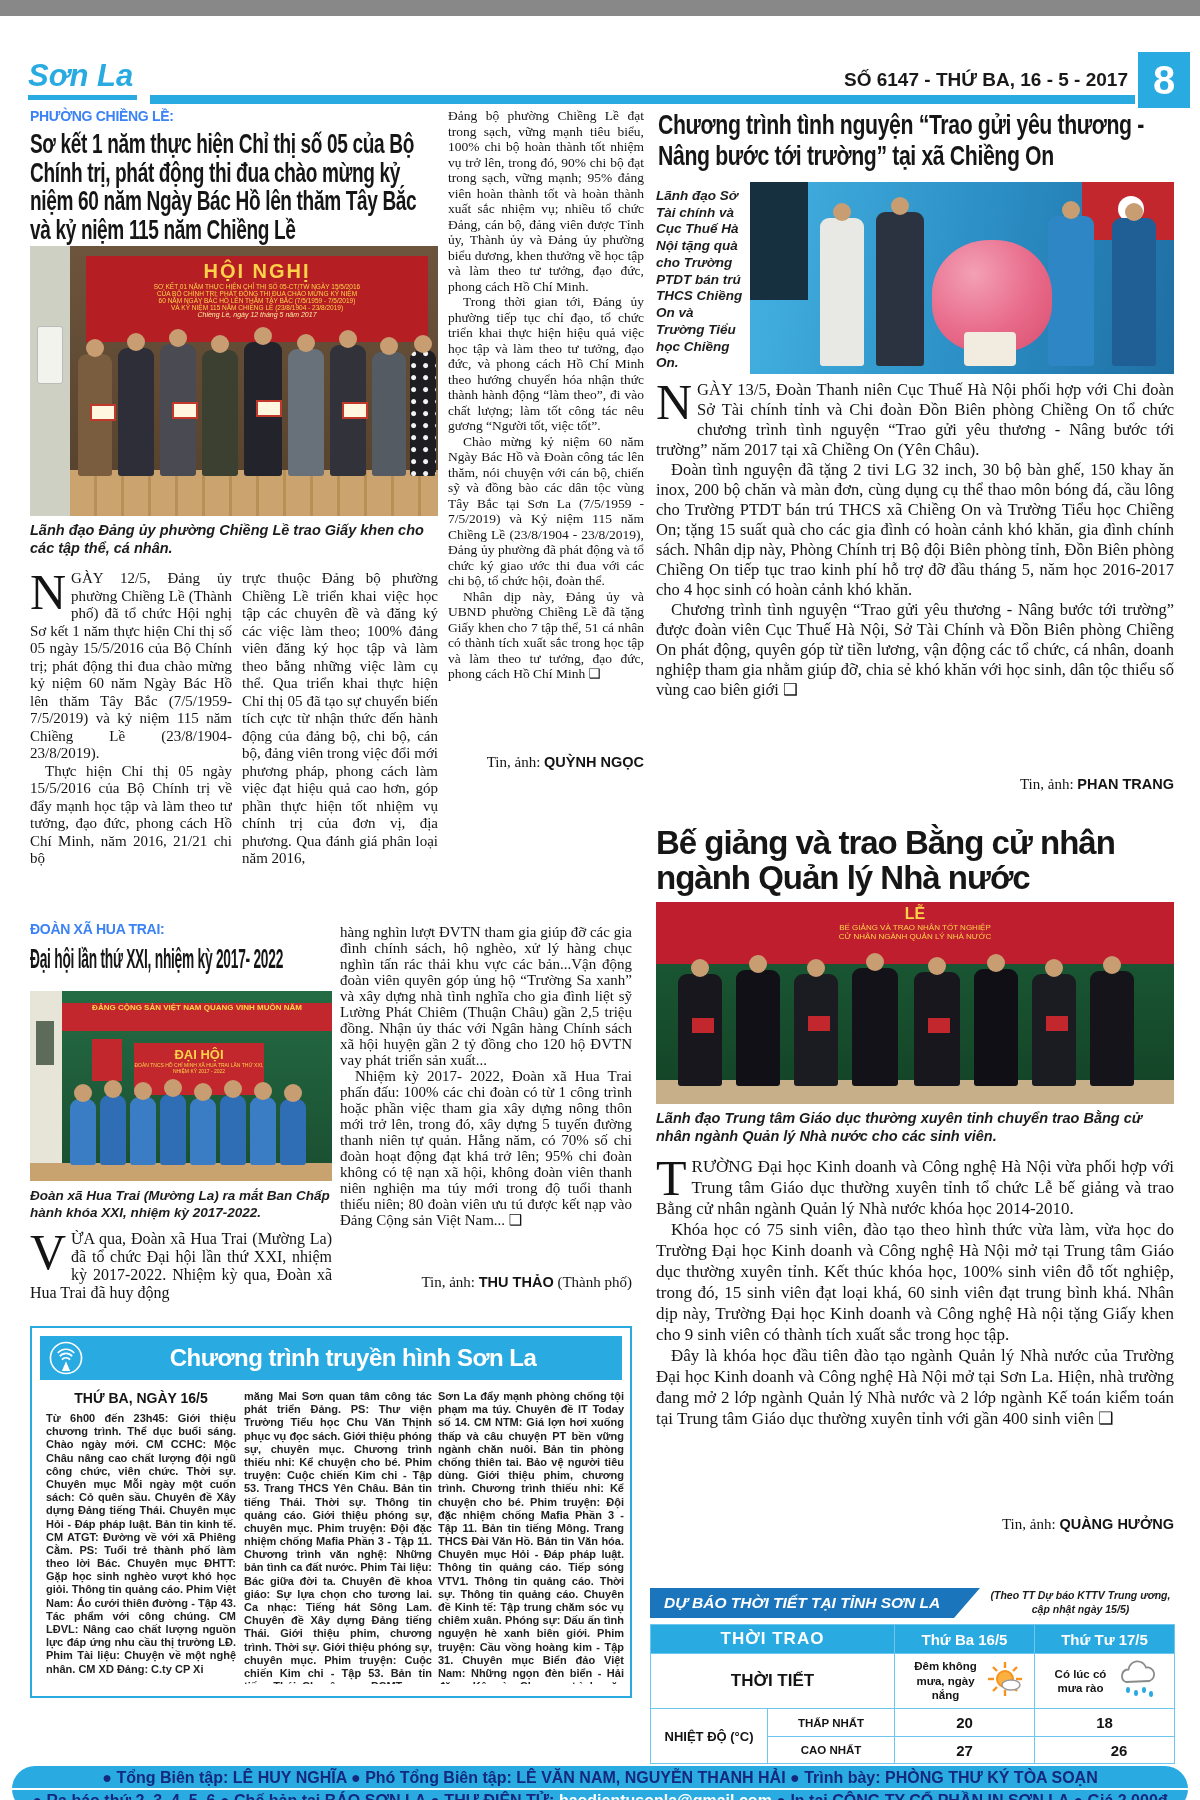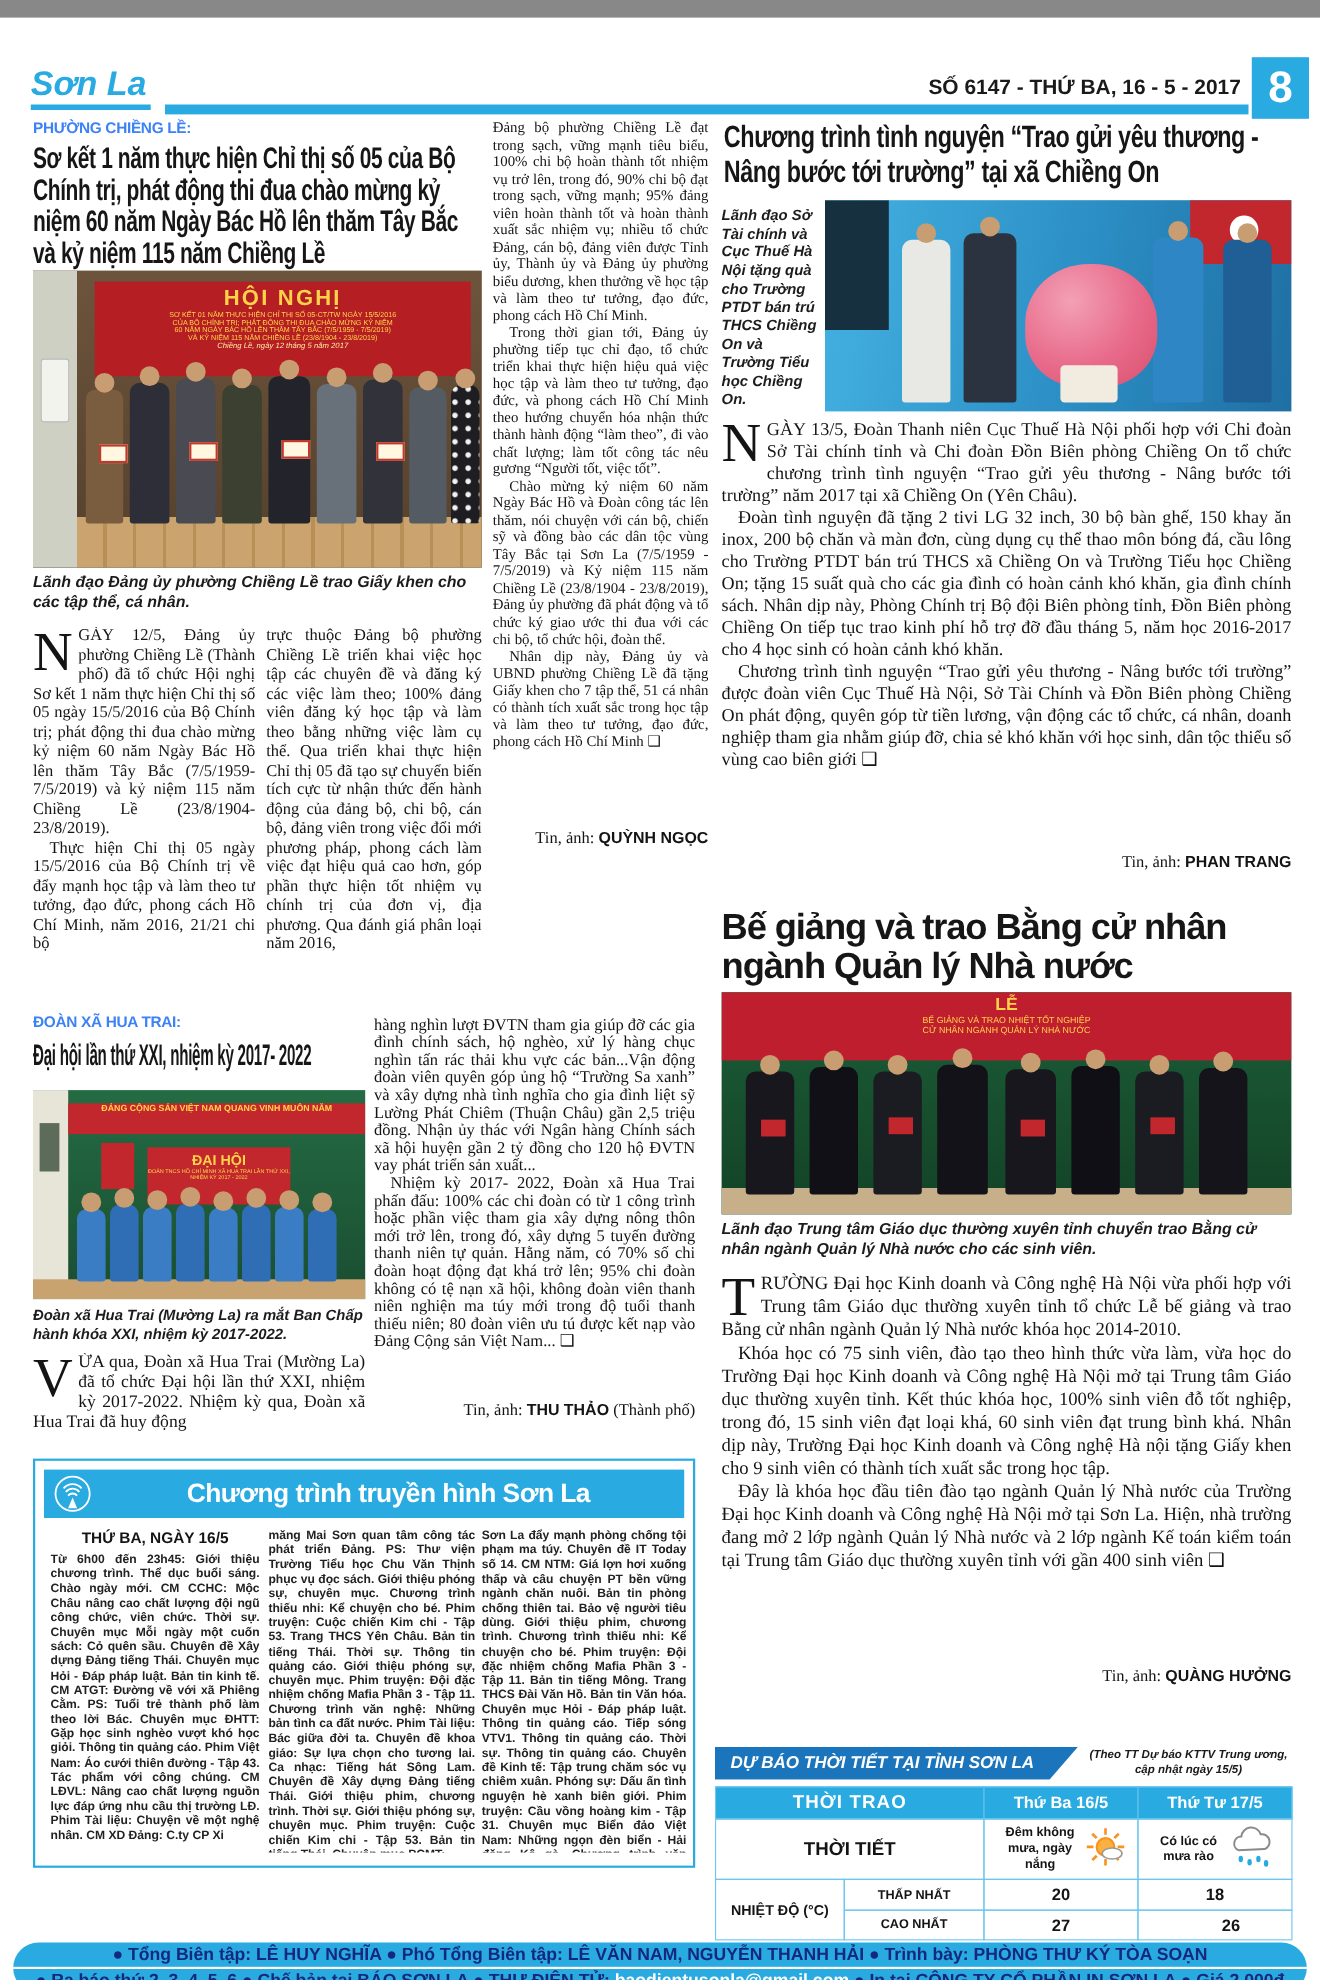--- a/index.html
+++ b/index.html
@@ -136,21 +136,21 @@
   <div class="abs byline" style="left:656px; top:760px; width:518px;">
     <span>Tin, ảnh:</span> <span class="bl-name">PHAN TRANG</span>
   </div>
 
   <div class="abs" style="left:656px; top:810px; width:518px; height:72px;">
     <div class="hl-inner" style="width:518px; font-size:33px; line-height:1.06; letter-spacing:-1px;">Bế giảng và trao Bằng cử nhân ngành Quản lý Nhà nước</div>
   </div>
   <div class="abs photo" style="left:656px; top:886px; width:518px; height:202px; background:linear-gradient(#1c5e38,#134226);">
     <div class="abs banner-red" style="left:0; top:0; width:100%; height:62px; background:#bf1e2e; padding-top:3px;">
       <div style="font-size:16px; font-weight:bold;">LỄ</div>
-      <div style="font-size:8px;">BẾ GIẢNG VÀ TRAO NHIỆT TỐT NGHIỆP</div>
+      <div style="font-size:8px;">BẾ GIẢNG VÀ TRAO NHÂN TỐT NGHIỆP</div>
       <div style="font-size:8px;">CỬ NHÂN NGÀNH QUẢN LÝ NHÀ NƯỚC</div>
     </div>
     <div class="abs" style="left:0; bottom:0; width:100%; height:24px; background:#c7b089;"></div>
     <div>
       <div class="person" style="left:22px;  bottom:18px; width:44px; height:112px; background:#17171d;"></div>
       <div class="person" style="left:80px;  bottom:18px; width:44px; height:116px; background:#101016;"></div>
       <div class="person" style="left:138px; bottom:18px; width:44px; height:112px; background:#1b1b22;"></div>
       <div class="person" style="left:196px; bottom:18px; width:46px; height:118px; background:#121218;"></div>
       <div class="person" style="left:258px; bottom:18px; width:46px; height:114px; background:#17171d;"></div>
       <div class="person" style="left:318px; bottom:18px; width:44px; height:117px; background:#0f0f15;"></div>

